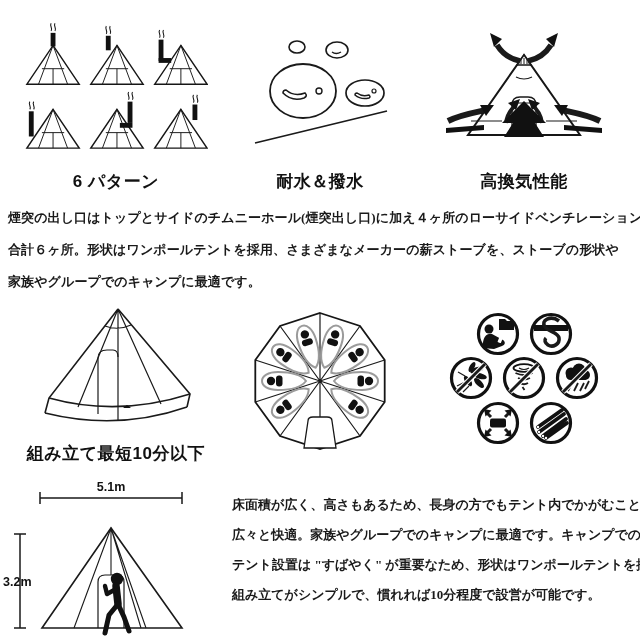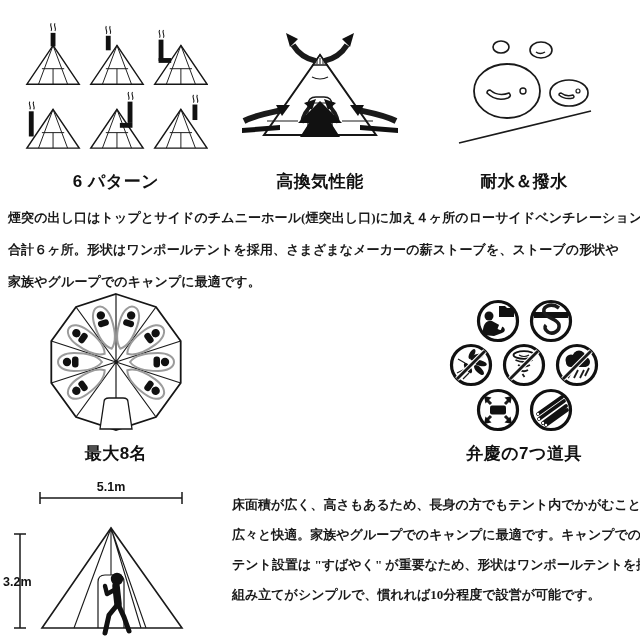--- a/index.html
+++ b/index.html
@@ -75,20 +75,38 @@
               <use href="#smk" transform="translate(40,-10)"></use>
             </g>
           <g transform="translate(134,88)">
               <use href="#t6"></use>
               <rect class="fil" x="40" y="-5" width="5" height="16"></rect>
               <use href="#smk" transform="translate(41,-7)"></use>
             </g>
         </svg>
       </div>
       <div class="feature-label">6 パターン</div>
+    </div>
+
+    <div class="feature">
+      <div class="icon-box">
+        <svg width="150" height="122" viewBox="0 0 150 122">
+          <ellipse class="ln" stroke-width="1.6" cx="52" cy="18" rx="8" ry="6"></ellipse>
+          <ellipse class="ln" stroke-width="1.6" cx="92" cy="21" rx="11" ry="8"></ellipse>
+          <path class="ln" stroke-width="1.4" d="M87,23 q4,3 9,0"></path>
+          <ellipse class="ln" stroke-width="1.8" cx="58" cy="62" rx="33" ry="27"></ellipse>
+          <path class="ln" stroke-width="1.6" d="M38,64 q9,9 21,5 q4,-2 1,-5 q-11,4 -19,-3 q-3,0 -3,3 Z"></path>
+          <circle class="ln" stroke-width="1.4" cx="74" cy="62" r="3"></circle>
+          <ellipse class="ln" stroke-width="1.7" cx="120" cy="64" rx="19" ry="13"></ellipse>
+          <path class="ln" stroke-width="1.5" d="M110,66 q6,5 14,3 q2,-1 0,-3 q-7,2 -12,-2 q-2,0 -2,2 Z"></path>
+          <circle class="ln" stroke-width="1.2" cx="129" cy="62" r="2"></circle>
+          <path class="ln" stroke-width="1.6" d="M10,114 L142,82"></path>
+        </svg>
+      </div>
+      <div class="feature-label">耐水＆撥水</div>
     </div>
 
     <div class="feature">
       <div class="icon-box">
         <svg width="160" height="120" viewBox="0 0 160 118">
           <path d="M80,24 L24,104 H136 Z" fill="#fff" stroke="#161616" stroke-width="2"></path>
           <path d="M80,24 L73,34 H87 Z" fill="#fff" stroke="#161616" stroke-width="1.4"></path>
           <path class="ln" stroke-width="1" d="M77,28 V33 M80,27 V33 M83,28 V33"></path>
           <path class="ln" stroke-width="1.2" d="M72,46 Q80,50 88,46 M66,72 H94 M80,72 V92 M27,90 H58 M102,90 H133"></path>
           <path class="ln" stroke-width="1.3" d="M68,104 V74 Q68,66 76,66 H84 Q92,66 92,74 V104"></path>
@@ -104,48 +122,42 @@
           <path class="ln" stroke-width="6" d="M4,90 C16,84 28,82 42,79"></path>
           <polygon class="fil" points="50,74 36,74 42,85"></polygon>
           <polygon class="fil" points="2,97 40,94 40,99 2,102"></polygon>
           <path class="ln" stroke-width="6" d="M156,90 C144,84 132,82 118,79"></path>
           <polygon class="fil" points="110,74 124,74 118,85"></polygon>
           <polygon class="fil" points="158,97 120,94 120,99 158,102"></polygon>
         </svg>
       </div>
       <div class="feature-label">高換気性能</div>
     </div>
-
-    <div class="feature">
-      <div class="icon-box">
-        <svg width="150" height="122" viewBox="0 0 150 122">
-          <ellipse class="ln" stroke-width="1.6" cx="52" cy="18" rx="8" ry="6"></ellipse>
-          <ellipse class="ln" stroke-width="1.6" cx="92" cy="21" rx="11" ry="8"></ellipse>
-          <path class="ln" stroke-width="1.4" d="M87,23 q4,3 9,0"></path>
-          <ellipse class="ln" stroke-width="1.8" cx="58" cy="62" rx="33" ry="27"></ellipse>
-          <path class="ln" stroke-width="1.6" d="M38,64 q9,9 21,5 q4,-2 1,-5 q-11,4 -19,-3 q-3,0 -3,3 Z"></path>
-          <circle class="ln" stroke-width="1.4" cx="74" cy="62" r="3"></circle>
-          <ellipse class="ln" stroke-width="1.7" cx="120" cy="64" rx="19" ry="13"></ellipse>
-          <path class="ln" stroke-width="1.5" d="M110,66 q6,5 14,3 q2,-1 0,-3 q-7,2 -12,-2 q-2,0 -2,2 Z"></path>
-          <circle class="ln" stroke-width="1.2" cx="129" cy="62" r="2"></circle>
-          <path class="ln" stroke-width="1.6" d="M10,114 L142,82"></path>
-        </svg>
-      </div>
-      <div class="feature-label">耐水＆撥水</div>
-    </div>
   </section>
 
   <div class="para">
     <div>煙突の出し口はトップとサイドのチムニーホール(煙突出し口)に加え４ヶ所のローサイドベンチレーションの</div>
     <div>合計６ヶ所。形状はワンポールテントを採用、さまざまなメーカーの薪ストーブを、ストーブの形状や</div>
     <div>家族やグループでのキャンプに最適です。</div>
   </div>
 
   <section class="feature-row row2">
 
+    <div class="feature">
+      <div class="icon-box">
+        <svg width="186" height="134" viewBox="0 0 186 134">
+          <path class="ln" stroke-width="1.6" d="M95,8 L26,97 L22,112 M95,8 L167,93 L164,106"></path>
+          <path class="ln" stroke-width="1.6" d="M26,97 Q95,116 167,93 M22,112 Q95,130 164,106"></path>
+          <path class="ln" stroke-width="1.2" d="M95,8 L55,106 M95,8 L95,119 M95,8 L138,103 M82,25 Q95,30 108,24"></path>
+          <path class="ln" stroke-width="1.2" d="M75,113 V57 Q75,49 84,49 H90 Q95,49 95,56"></path>
+          <path class="fil" d="M100,107 l4,-3 l4,3 z"></path>
+        </svg>
+      </div>
+      <div class="feature-label">組み立て最短10分以下</div>
+    </div>
 
     <div class="feature">
       <div class="icon-box">
         <svg width="150" height="152" viewBox="0 0 150 152">
           <defs>
             <g id="bag">
               <path d="M75,62 C67,56 66,44 66,34 C66,24 70,18 75,18 C80,18 84,24 84,34 C84,44 83,56 75,62 Z" fill="none" stroke="#9b9b9b" stroke-width="2"></path>
               <circle class="fil" cx="75" cy="27" r="4.2"></circle>
               <rect class="fil" x="69.5" y="32" width="11" height="6.5" rx="3"></rect>
             </g>
@@ -156,21 +168,20 @@
             <use href="#bag" transform="rotate(-18,75,76)"></use>
           <use href="#bag" transform="rotate(54,75,76)"></use>
             <use href="#bag" transform="rotate(-54,75,76)"></use>
           <use href="#bag" transform="rotate(90,75,76)"></use>
             <use href="#bag" transform="rotate(-90,75,76)"></use>
           <use href="#bag" transform="rotate(126,75,76)"></use>
             <use href="#bag" transform="rotate(-126,75,76)"></use>
           <path d="M59,143 L63,116 Q63,112 68,112 H82 Q87,112 87,116 L91,143 Z" fill="#fff" stroke="#161616" stroke-width="1.3"></path>
         </svg>
       </div>
-      <div class="feature-label">最大8名</div>
     </div>
 
     <div class="feature">
       <div class="icon-box">
         <svg width="160" height="140" viewBox="0 0 160 140">
           <defs>
               <circle id="rim" r="19.5" fill="#fff" stroke="#111" stroke-width="3.2"></circle>
             </defs>
 
           <g transform="translate(54,23)">
@@ -232,21 +243,20 @@
           <g transform="translate(107,112)">
             <use href="#rim"></use>
             <path d="M-12,9 L13,-9 M-13,4 L11,-13 M-8,13 L15,-4 M-5,15 L16,0" stroke="#111" stroke-width="3.8" stroke-linecap="round" fill="none"></path>
             <circle cx="-12" cy="9" r="1.2" fill="#fff"></circle>
               <circle cx="-13" cy="4" r="1.2" fill="#fff"></circle>
             <circle cx="-8" cy="13" r="1.2" fill="#fff"></circle>
               <circle cx="-5" cy="15" r="1.2" fill="#fff"></circle>
           </g>
         </svg>
       </div>
-      <div class="feature-label">弁慶の7つ道具</div>
     </div>
   </section>
 
   <section class="bottom">
     <div class="dim-box">
       <svg width="224" height="168" viewBox="0 0 224 168">
         <text class="dimtxt" x="109" y="15" text-anchor="middle">5.1m</text>
         <path class="ln" stroke-width="1.5" d="M38,22 H180 M38,16 V28 M180,16 V28"></path>
         <text class="dimtxt" x="1" y="110">3.2m</text>
         <path class="ln" stroke-width="1.5" d="M18,58 V152 M12,58 H24 M12,152 H24"></path>

